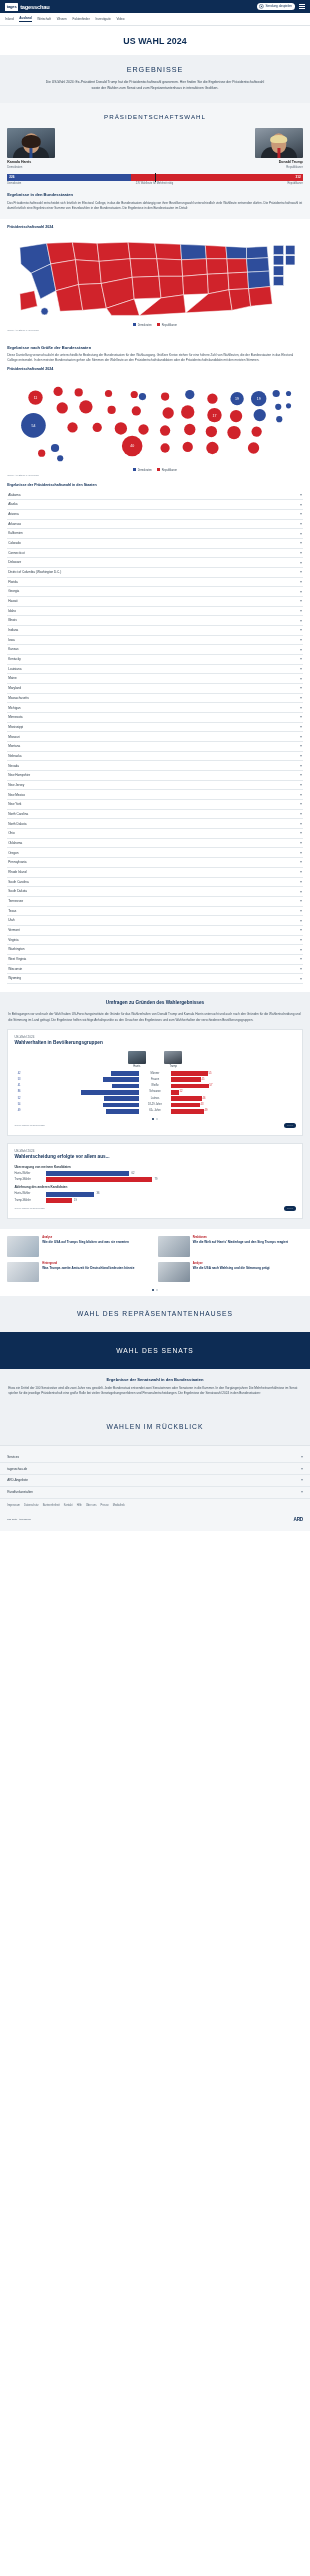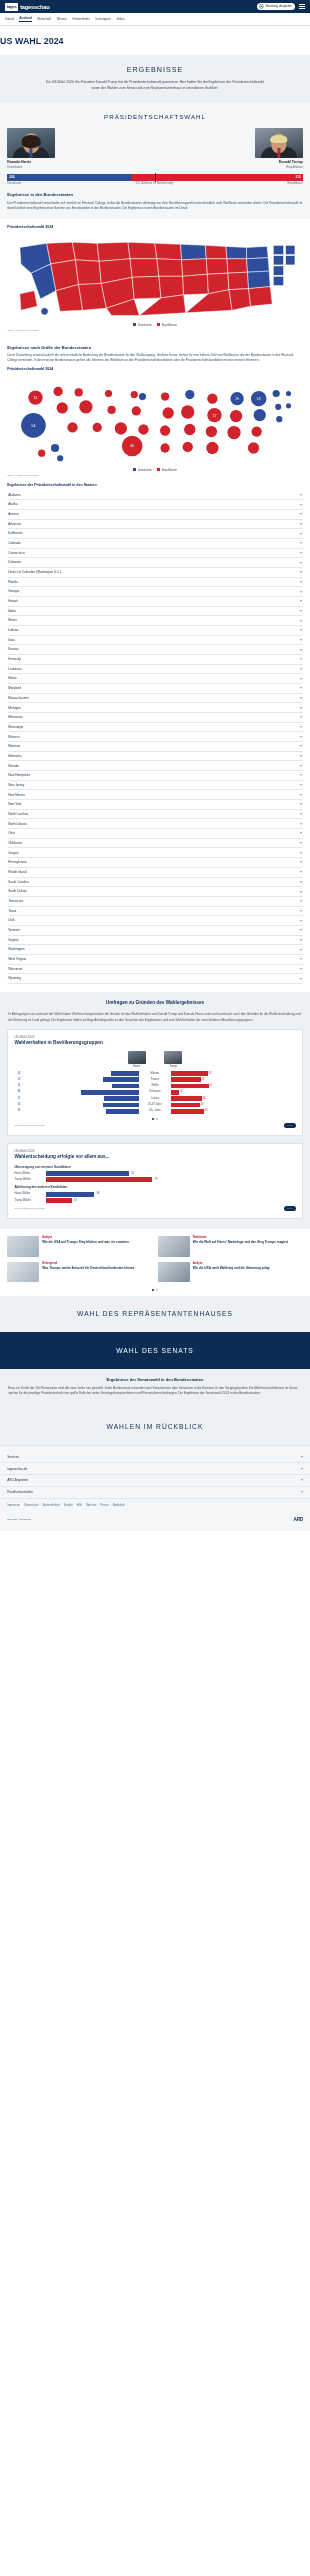--- a/index.html
+++ b/index.html
@@ -44,21 +44,21 @@
   .nav {
     border-bottom:0.5px solid #dfe4e8;
     display:flex; align-items:center; gap:5.7px;
     padding:2.6px 5.2px; font-size:3.1px; color:#3a4a58;
     background:#fff;
   }
   .nav .active { color:#0d2c54; font-weight:bold; border-bottom:0.8px solid #0d2c54; padding-bottom:1px; }
 
   
   .page-title {
-    font-size:8.8px; font-weight:bold; letter-spacing:0.1px;
+    text-align:center; font-size:8.8px; font-weight:bold; letter-spacing:0.1px;
     padding:9.3px 0 7.2px; color:#0d2c54;
   }
   .section-band {
     background:#eef1f4;
     padding:9.3px 8.3px 11.4px;
     text-align:center;
   }
   .band-title {
     font-size:7.2px; letter-spacing:1px; color:#0d2c54; font-weight:400; margin-bottom:5.2px;
   }

